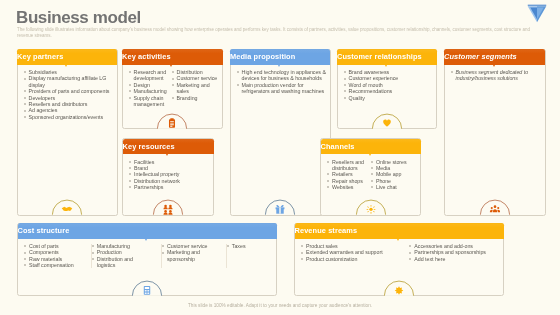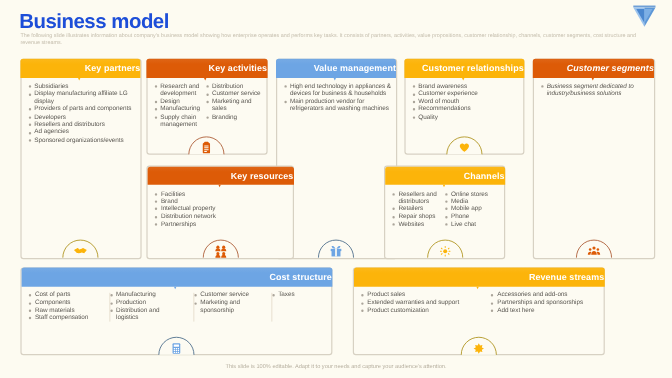--- a/index.html
+++ b/index.html
@@ -1,24 +1,24 @@
 <!DOCTYPE html>
 <html><head>
 <meta charset="utf-8">
 <style>
 * { box-sizing: border-box; margin:0; padding:0; }
 html,body { width:560px; height:315px; }
 body { background:#fdfbf1; font-family:"Liberation Sans", sans-serif; overflow:hidden; position:relative; -webkit-font-smoothing:antialiased; }
 
-.page-title { position:absolute; left:16px; top:8px; font-size:17px; font-weight:bold; color:#1d4ed8; letter-spacing:-0.4px; }
+.page-title { position:absolute; left:16px; top:8px; font-size:17px; font-weight:bold; color:#737373; letter-spacing:-0.4px; }
 .subtitle { position:absolute; left:17px; top:26.8px; width:516px; font-size:4.5px; color:#c4bdac; line-height:1.45; }
 .logo { position:absolute; left:527px; top:2.2px; width:20px; height:21px; }
 
 .card { position:absolute; background:#fdfbf2; border:0.6px solid #d7d1c3; border-radius:2.5px; }
-.card-hd { position:absolute; left:-0.5px; top:-0.5px; right:-0.5px; height:15.5px; border-radius:2.2px 2.2px 0 0; color:#fff; font-size:7.4px; font-weight:bold; display:flex; align-items:center; justify-content:flex-end; letter-spacing:0.1px; }
+.card-hd { position:absolute; left:-0.5px; top:-0.5px; right:-0.5px; height:15.5px; border-radius:2.2px 2.2px 0 0; color:#fff; font-size:7.4px; font-weight:bold; display:flex; align-items:center; justify-content:flex-start; letter-spacing:0.1px; }
 .arr { position:absolute; left:50%; top:15px; margin-left:-1.9px; width:0; height:0; border-left:1.9px solid transparent; border-right:1.9px solid transparent; border-top:2.6px solid; }
 .cols { position:absolute; left:5.5px; top:19.5px; right:3px; display:flex; }
 .col { }
 .li { position:relative; font-size:5.3px; color:#5b5852; line-height:1.21; padding-left:5.6px; letter-spacing:-0.04px; }
 .li:before { content:""; position:absolute; left:0.6px; top:2.1px; width:2.0px; height:2.0px; border:0.5px solid #aba59a; border-radius:50%; box-sizing:border-box; background:transparent; }
 .coldiv { width:0.5px; background:#ebe4d5; align-self:stretch; margin:0.5px 0 1px 0; }
 .semi { position:absolute; bottom:-0.5px; left:50%; transform:translateX(-50%); }
 .footer { position:absolute; left:0; top:302.5px; width:560px; text-align:center; font-size:4.7px; color:#b7b0a0; }
 </style>
 </head>
@@ -106,21 +106,21 @@
 <rect x="8.4" y="10.7" width="7.2" height="1.8" rx="0.4"></rect>
 <rect x="8.4" y="13.8" width="7.2" height="1.8" rx="0.4"></rect>
 <rect x="8.4" y="16.9" width="4.4" height="1.8" rx="0.4"></rect>
 </g>
       </g>
   </svg>
 </div>
 
 <div class="card c-value-proposition" style="left:229.5px;top:48.5px;width:101px;height:167px;">
   <div class="card-hd" style="background:linear-gradient(to bottom, #6da5e4ee 0%, #6da5e4 28%, #6da5e4 100%)">
-    <span>Value management</span>
+    <span>Media proposition</span>
   </div>
   <div class="arr" style="border-top-color:#6da5e4"></div>
   <div class="cols">
     <div class="col" style="width:91px;padding-right:0px">
       <div class="li">High end technology in appliances &amp; devices for business &amp; households</div>
       <div class="li">Main production vendor for refrigerators and washing machines</div>
     </div>
   </div>
   <svg class="semi" viewBox="0 0 52 27" width="31" height="16">
     <path d="M1.3 26.5 A24.7 24.7 0 0 1 50.7 26.5" fill="#fdfbf2" stroke="#4e6f8c" stroke-width="1.25"></path>
@@ -172,21 +172,21 @@
         <circle cx="12" cy="6.6" r="2.6" fill="#dd5b07"></circle>
 <path d="M7.4 17.6 C7.4 13.9 9.4 11.6 12 11.6 C14.6 11.6 16.6 13.9 16.6 17.6 Z" fill="#dd5b07"></path>
 <circle cx="5.6" cy="9.2" r="2.1" fill="#dd5b07"></circle>
 <path d="M1.8 17.6 C1.8 14.5 3.4 13.0 5.6 13.0 C6.4 13.0 7.0 13.2 7.6 13.6 C6.7 14.7 6.2 16.0 6.1 17.6 Z" fill="#dd5b07"></path>
 <circle cx="18.4" cy="9.2" r="2.1" fill="#dd5b07"></circle>
 <path d="M22.2 17.6 C22.2 14.5 20.6 13.0 18.4 13.0 C17.6 13.0 17.0 13.2 16.4 13.6 C17.3 14.7 17.8 16.0 17.9 17.6 Z" fill="#dd5b07"></path>
       </g>
   </svg>
 </div>
 
-<div class="card c-key-resources" style="left:122px;top:138px;width:123px;height:77.5px;">
+<div class="card c-key-resources" style="left:122px;top:138px;width:92px;height:77.5px;">
   <div class="card-hd" style="background:linear-gradient(to bottom, #dd5b07ee 0%, #dd5b07 28%, #dd5b07 100%)">
     <span>Key resources</span>
   </div>
   <div class="arr" style="border-top-color:#dd5b07"></div>
   <div class="cols">
     <div class="col" style="width:90px;padding-right:0px">
       <div class="li">Facilities</div>
       <div class="li">Brand</div>
       <div class="li">Intellectual property</div>
       <div class="li">Distribution network</div>

